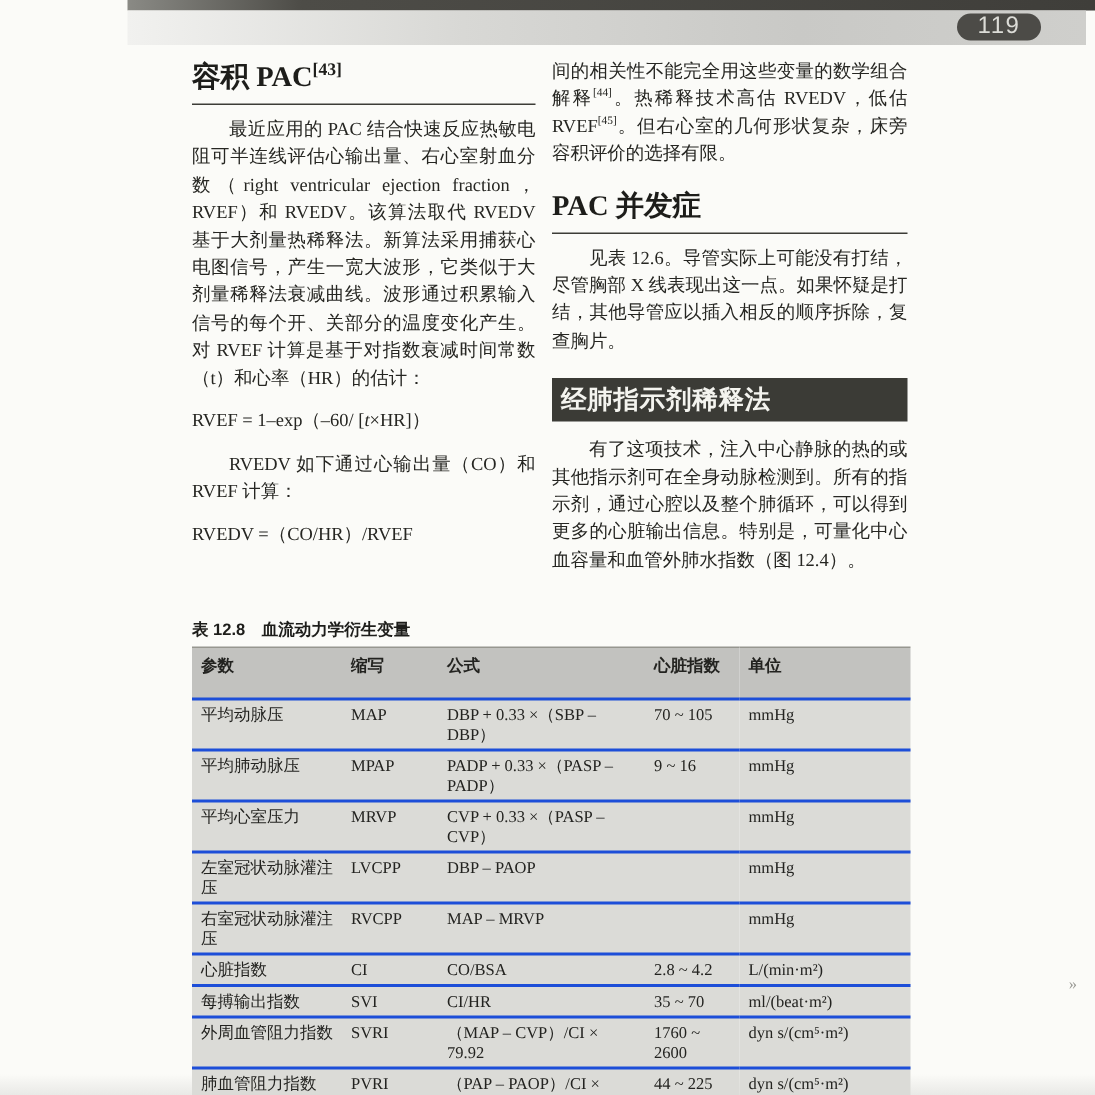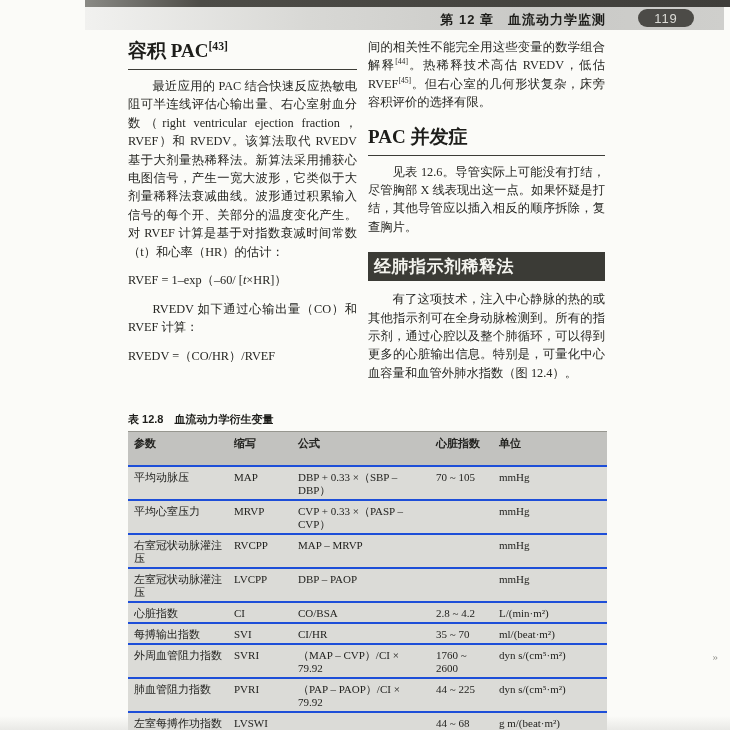--- a/index.html
+++ b/index.html
@@ -24,21 +24,21 @@
   .chapter-title{
     position:absolute; right:118px; top:4px;
     font-family:"Liberation Sans","DejaVu Sans",sans-serif;
     font-weight:bold; font-size:13px; color:#1d1d1a; letter-spacing:1px;
   }
   .page-badge{
     position:absolute; right:30px; top:2px; width:56px; height:18px;
     background:#4c4b47; border-radius:9px;
     display:flex; align-items:center; justify-content:center;
     font-family:"Liberation Sans","DejaVu Sans",sans-serif;
-    font-size:13px; color:#dcdcd7; letter-spacing:1px;
+    font-size:16px; color:#dcdcd7; letter-spacing:1px;
   }
   .bottom-fade{
     position:absolute; left:0; right:0; bottom:0; height:14px;
     background:linear-gradient(to bottom,rgba(233,233,230,0),#e9e9e6);
   }
   .edge-mark{
     position:absolute; right:12px; top:650px; color:#9a9a95; font-size:11px;
   }
   
   .col{ position:absolute; top:38px; }
@@ -84,21 +84,20 @@
   }
   table.derived tr:last-child td{ border-bottom:2.5px solid #45443f; }
   .c-param{width:100px;} .c-abbr{width:64px;} .c-formula{width:138px;}
   .c-range{width:63px;} .c-unit{width:114px;}
 </style>
 </head>
 <body>
 
 <div class="top-dark-strip"></div>
 <div class="header-band">
-  <div class="chapter-title">第 12 章　血流动力学监测</div>
   <div class="page-badge">119</div>
 </div>
 <div class="edge-mark">»</div>
 <div class="bottom-fade"></div>
 
 <div class="col col-left">
   <div class="sec-head">
     <span>容积 PAC</span><sup>[43]</sup>
   </div>
   <p class="body-text">最近应用的 PAC 结合快速反应热敏电阻可半连线评估心输出量、右心室射血分数（right ventricular ejection fraction，RVEF）和 RVEDV。该算法取代 RVEDV 基于大剂量热稀释法。新算法采用捕获心电图信号，产生一宽大波形，它类似于大剂量稀释法衰减曲线。波形通过积累输入信号的每个开、关部分的温度变化产生。对 RVEF 计算是基于对指数衰减时间常数（t）和心率（HR）的估计：</p>
@@ -140,37 +139,44 @@
     </thead>
     <tbody>
         <tr>
           <td>平均动脉压</td>
           <td>MAP</td>
           <td><span>DBP + 0.33 ×（SBP – DBP）</span></td>
           <td>70 ~ 105</td>
           <td>mmHg</td>
         </tr>
         <tr>
+          <td>平均肺动脉压</td>
+          <td>MPAP</td>
+          <td><span>PADP + 0.33 ×（PASP – PADP）</span></td>
+          <td>9 ~ 16</td>
+          <td>mmHg</td>
+        </tr>
+        <tr>
           <td>平均心室压力</td>
           <td>MRVP</td>
           <td><span>CVP + 0.33 ×（PASP – CVP）</span></td>
           <td></td>
           <td>mmHg</td>
         </tr>
         <tr>
+          <td>左室冠状动脉灌注压</td>
+          <td>LVCPP</td>
+          <td><span>DBP – PAOP</span></td>
+          <td></td>
+          <td>mmHg</td>
+        </tr>
+        <tr>
           <td>右室冠状动脉灌注压</td>
           <td>RVCPP</td>
           <td><span>MAP – MRVP</span></td>
-          <td></td>
-          <td>mmHg</td>
-        </tr>
-        <tr>
-          <td>左室冠状动脉灌注压</td>
-          <td>LVCPP</td>
-          <td><span>DBP – PAOP</span></td>
           <td></td>
           <td>mmHg</td>
         </tr>
         <tr>
           <td>心脏指数</td>
           <td>CI</td>
           <td><span>CO/BSA</span></td>
           <td>2.8 ~ 4.2</td>
           <td>L/(min·m²)</td>
         </tr>

